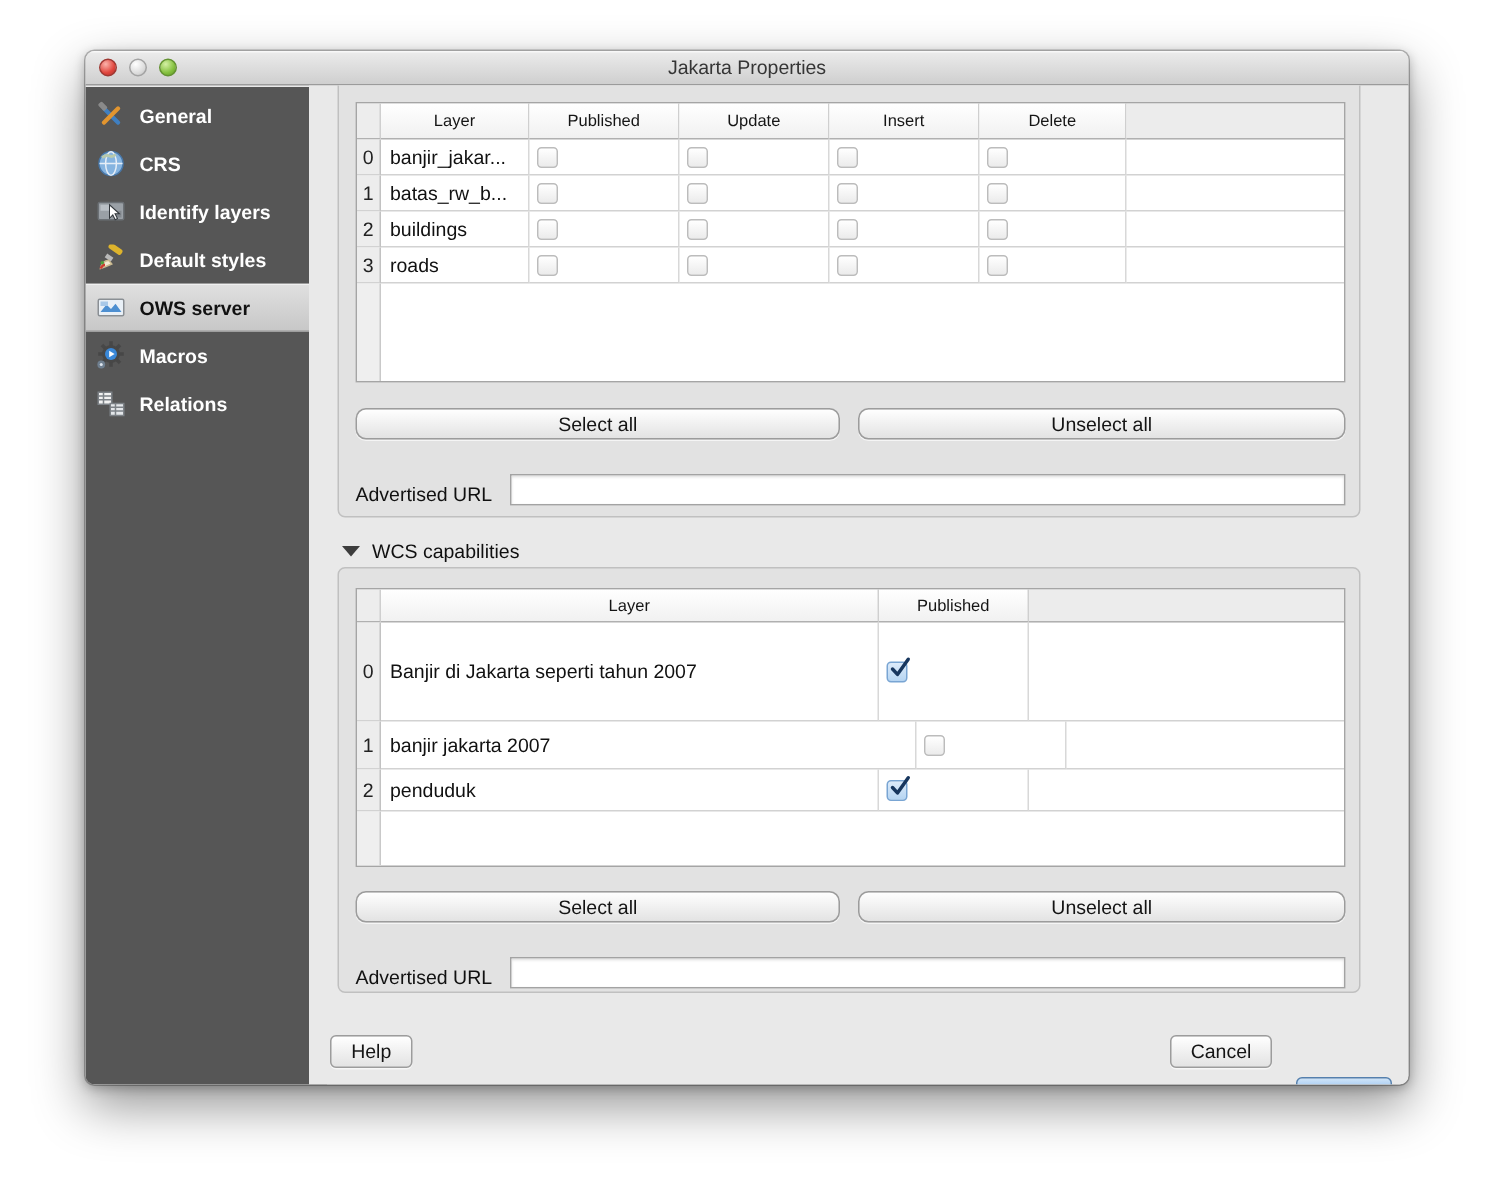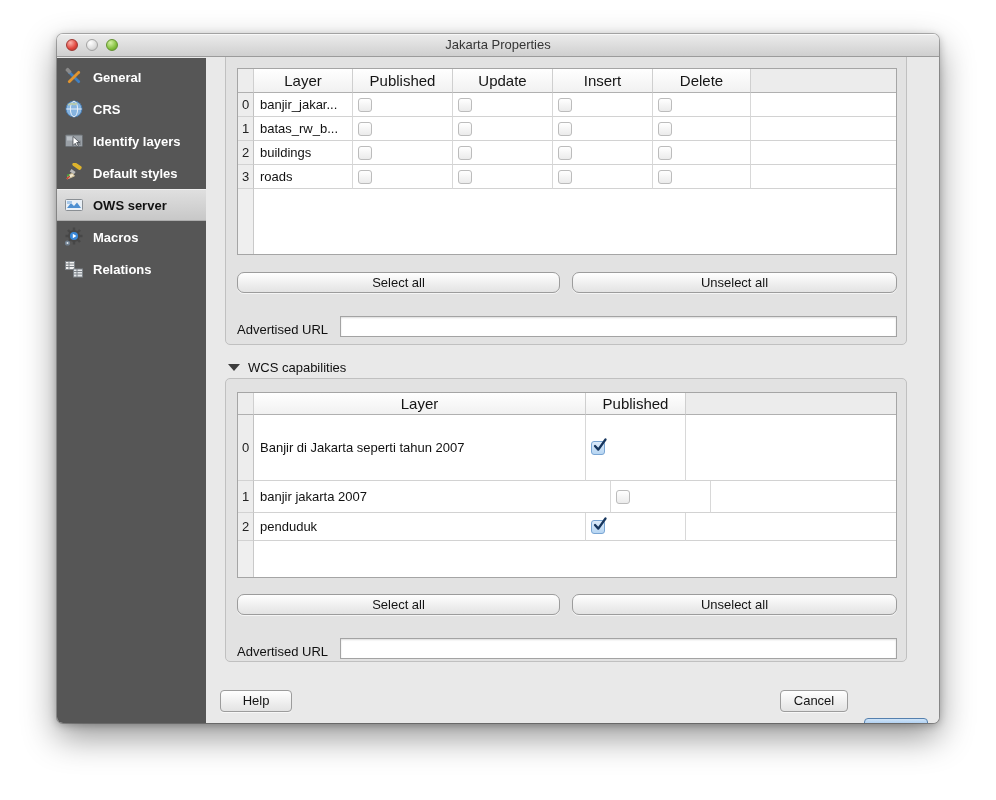--- a/index.html
+++ b/index.html
@@ -29,21 +29,21 @@
   .side-item.selected { background:linear-gradient(#e0e0e0,#c7c7c7); box-shadow:inset 0 1px 0 #efefef, inset 0 -1px 0 #adadad; }
   .side-item.selected .lbl { color:#111111; }
   
   .content { position:absolute; left:149px; top:23px; right:0; bottom:0; background:#e9e9e9; overflow:hidden; font-size:13px; color:#111; }
   .groupbox { position:absolute; background:#e2e2e2; border:1px solid #c0c0c0; border-radius:5px; }
   
   .qtable { position:absolute; background:#ffffff; border:1px solid #a5a5a5; display:flex; flex-direction:column; overflow:hidden; }
   .trow { display:flex; flex-shrink:0; }
   .hcell {
     background:linear-gradient(#ffffff,#f1f1f1); border-right:1px solid #cfcfcf; border-bottom:1px solid #b0b0b0;
-    display:flex; align-items:center; justify-content:center; font-size:15px; color:#151515;
+    display:flex; align-items:center; justify-content:center; font-size:11px; color:#151515;
   }
   .hfill { flex:1; background:#ececec; border-bottom:1px solid #b0b0b0; }
   .ncell {
     background:#ededed; border-right:1px solid #c2c2c2; border-bottom:1px solid #d2d2d2;
     display:flex; align-items:center; justify-content:center; font-size:13px; color:#222;
   }
   .ccell { border-right:1px solid #d8d8d8; border-bottom:1px solid #d2d2d2; display:flex; align-items:center; }
   .layer-cell { padding-left:6px; }
   .cfill { flex:1; border-bottom:1px solid #d2d2d2; }
   .below { flex:1; display:flex; }
@@ -334,18 +334,18 @@
       </div>
 
     <div class="mac-btn" style="left:31px; top:537px; width:323px;">Select all</div>
     <div class="mac-btn" style="left:366px; top:537px; width:325px;">Unselect all</div>
 
     <div class="url-row" style="left:31px; top:576px; width:660px;">
       <div class="url-label">Advertised URL</div>
       <input class="url-input" type="text" value="" style="">
     </div>
 
-    <div class="mac-btn small" style="left:14px;  top:633px; width:72px;">Help</div>
+    <div class="mac-btn small" style="left:14px;  top:633px; width:55px;">Help</div>
     <div class="mac-btn small" style="left:84px;  top:633px; width:65px;margin-top:41px;">Apply</div>
     <div class="mac-btn small" style="left:574px; top:633px; width:68px;">Cancel</div>
     <div class="mac-btn small primary" style="left:658px; top:633px; width:64px;">OK</div>
   </div>
 </div>
 
 </body></html>

